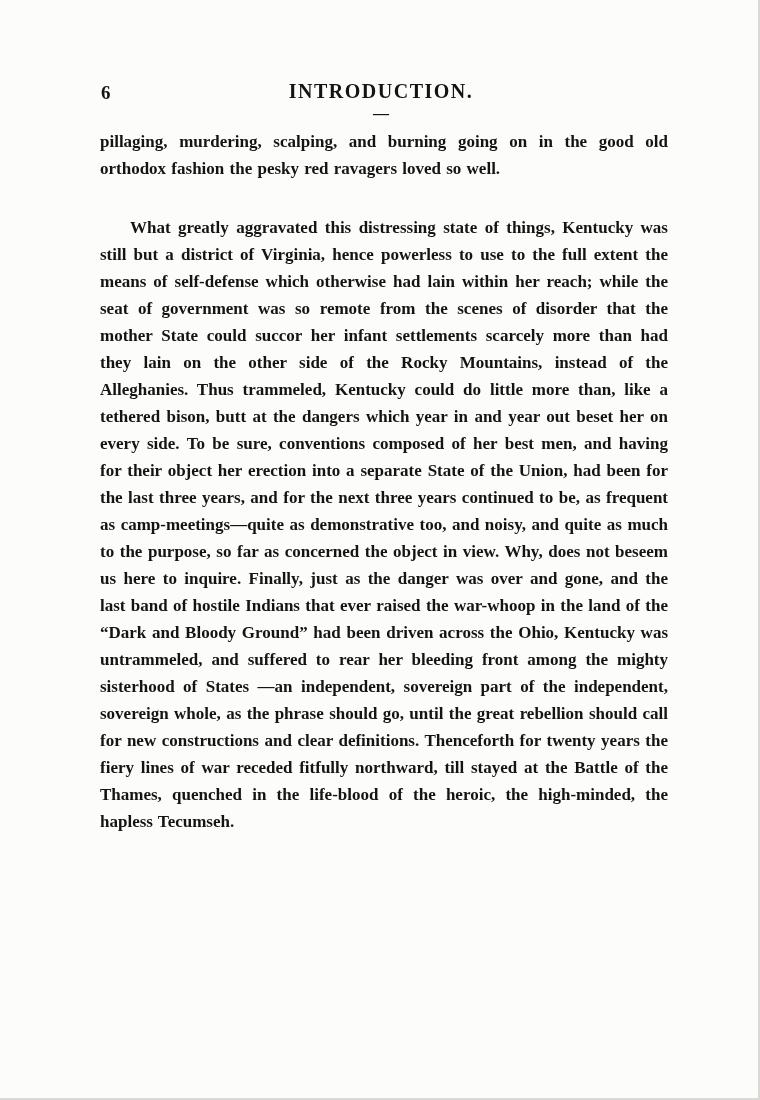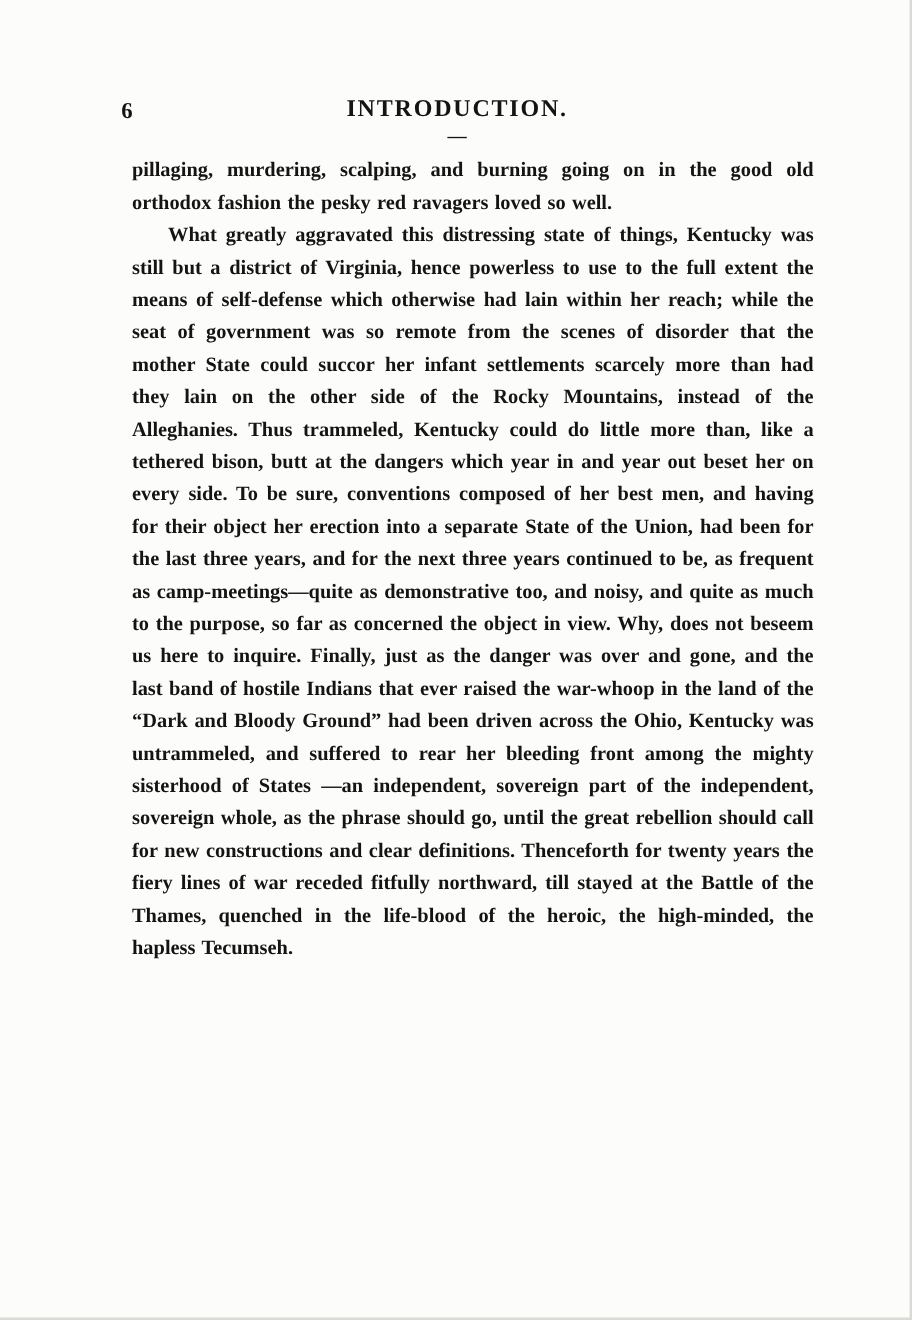--- a/index.html
+++ b/index.html
@@ -50,32 +50,33 @@
     width: 568px;
     text-align: center;
     font-weight: bold;
     font-size: 16px;
     letter-spacing: 0;
     line-height: 16px;
   }
   .text-block {
     position: absolute;
     top: 128px;
-    left: 110px;
+    left: 100px;
     width: 568px;
   }
   .para {
     font-size: 17px;
     font-weight: bold;
     line-height: 27px;
     text-align: justify;
     word-spacing: 1px;
   }
   .para.indent {
     text-indent: 30px;
+    margin-top: 32px;
   }
 </style>
 </head>
 <body>
 
 <div class="page">
 
   <header class="page-header">
     <span class="page-number">6</span>
     <span class="running-title">INTRODUCTION.</span>

